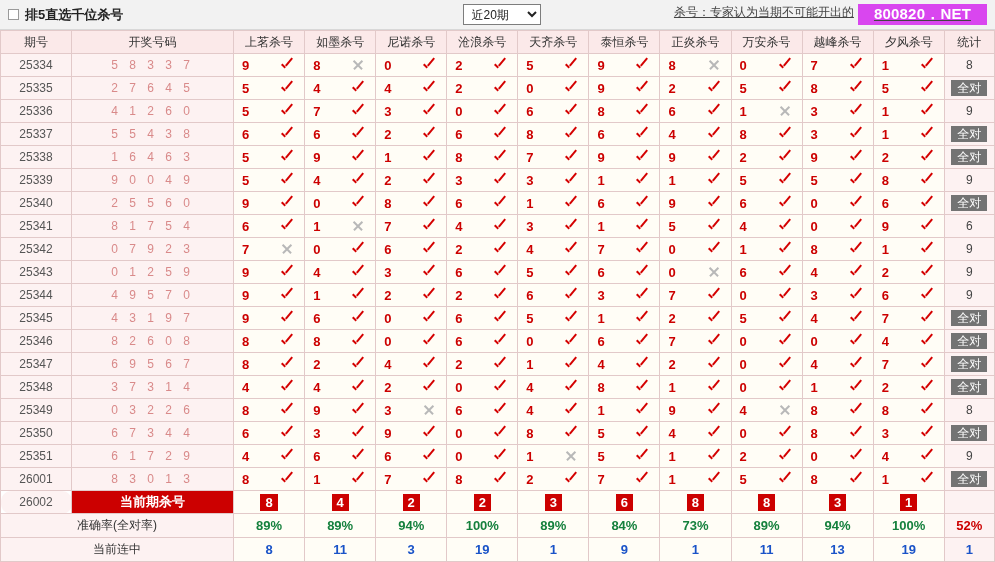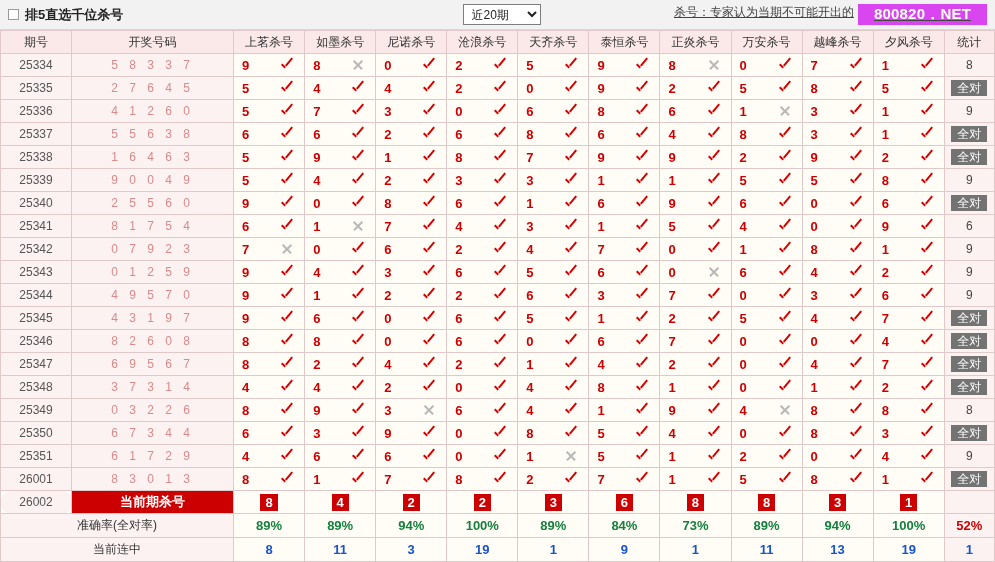--- a/index.html
+++ b/index.html
@@ -435,21 +435,21 @@
           <td class="kill">
             <div class="inner">
               <span class="num">1</span>
               <span class="mark hit"></span>
             </div>
           </td>
           <td class="stat">9</td>
         </tr>
         <tr>
           <td class="issue">25337</td>
-          <td class="code">5 5 6 3 8</td>
+          <td class="code">5 5 4 3 8</td>
           <td class="kill">
             <div class="inner">
               <span class="num">6</span>
               <span class="mark hit"></span>
             </div>
           </td>
           <td class="kill">
             <div class="inner">
               <span class="num">6</span>
               <span class="mark hit"></span>

